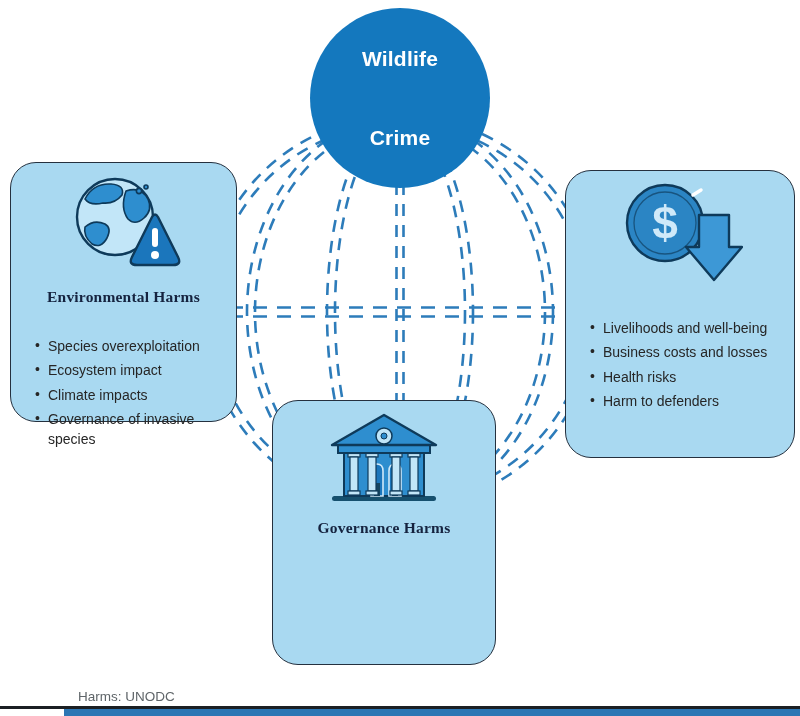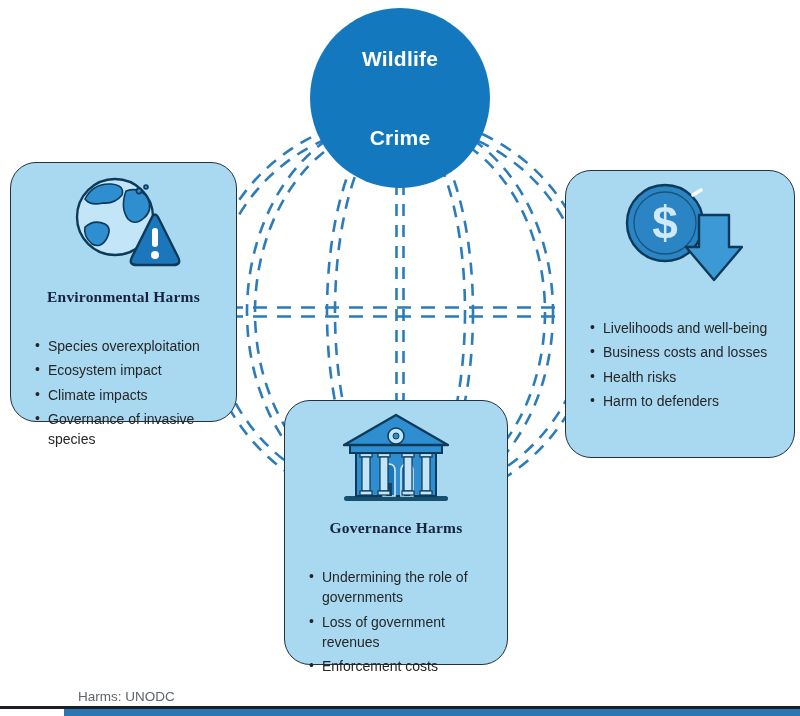--- a/index.html
+++ b/index.html
@@ -20,21 +20,21 @@
   }
 
   
   .harm-box {
     position:absolute; z-index:2; box-sizing:border-box;
     background:#a9d9f1; border:1.6px solid #25313f; border-radius:26px;
     display:flex; flex-direction:column; align-items:center;
   }
   .box-env { left:10px;  top:162px; width:227px; height:260px; }
   .box-soc { left:565px; top:170px; width:230px; height:288px; }
-  .box-gov { left:284px; top:400px; width:224px; height:265px; }
+  .box-gov { left:272px; top:400px; width:224px; height:265px; }
 
   .box-icon { margin-top:10px; flex:0 0 auto; }
   .box-title {
     font-family:"Liberation Serif", serif; font-weight:bold;
     color:#15233f; font-size:15.5px; line-height:1.3; text-align:center;
     margin-top:12px; max-width:180px; letter-spacing:.2px;
   }
   ul.bullets {
     list-style:none; margin:25px 0 0; padding:0 8px 0 24px; align-self:flex-start;
   }
@@ -136,24 +136,19 @@
           <rect x="40" y="80" width="12" height="4"></rect>
         <rect x="64" y="42.5" width="12" height="3.5"></rect>
           <rect x="66" y="46" width="8" height="34"></rect>
           <rect x="64" y="80" width="12" height="4"></rect>
         <rect x="82" y="42.5" width="12" height="3.5"></rect>
           <rect x="84" y="46" width="8" height="34"></rect>
           <rect x="82" y="80" width="12" height="4"></rect>
       </g>
     </svg>
     <div class="box-title">Governance Harms</div>
-    <ul class="bullets">
-      <li>Undermining the role of governments</li>
-      <li>Loss of government revenues</li>
-      <li>Enforcement costs</li>
-    </ul>
   </div>
 
   <div class="source-label">Harms: UNODC</div>
   <div class="rule-dark"></div>
   <div class="bar-blue"></div>
 
 </div>
 
 </body></html>

